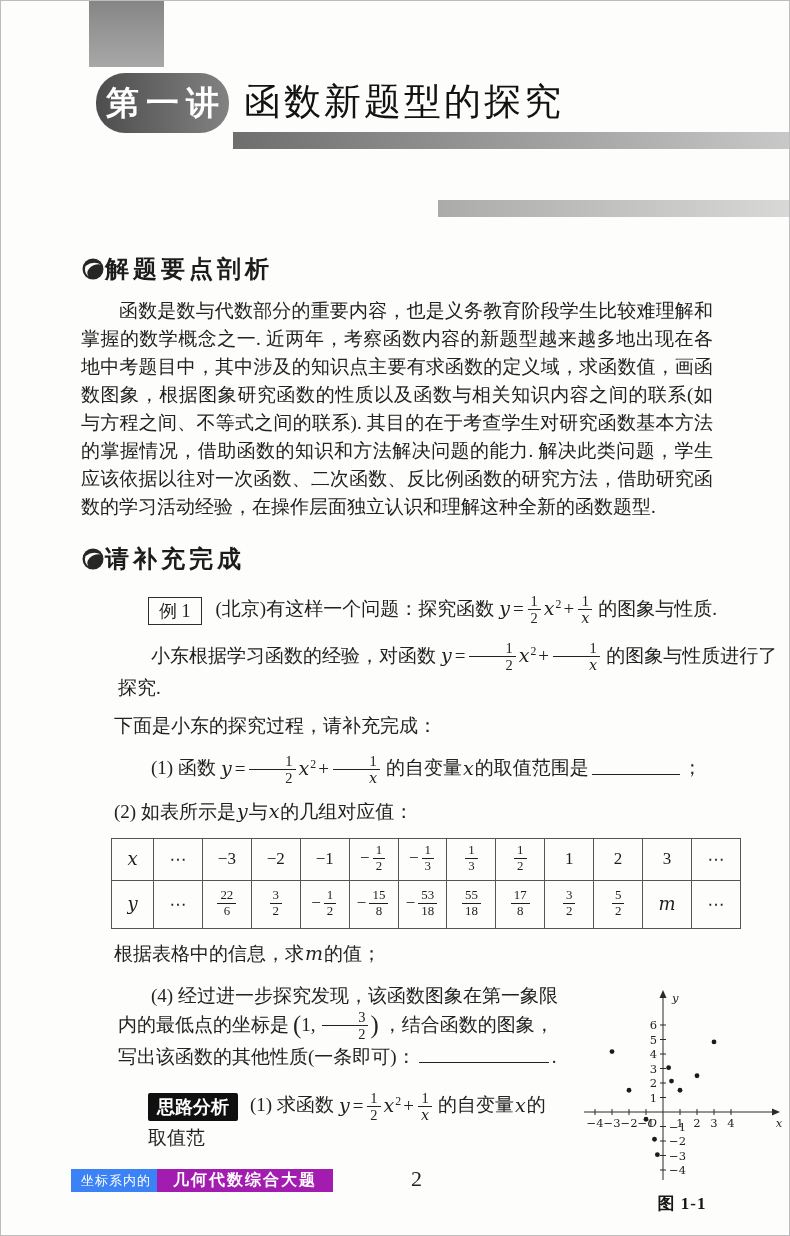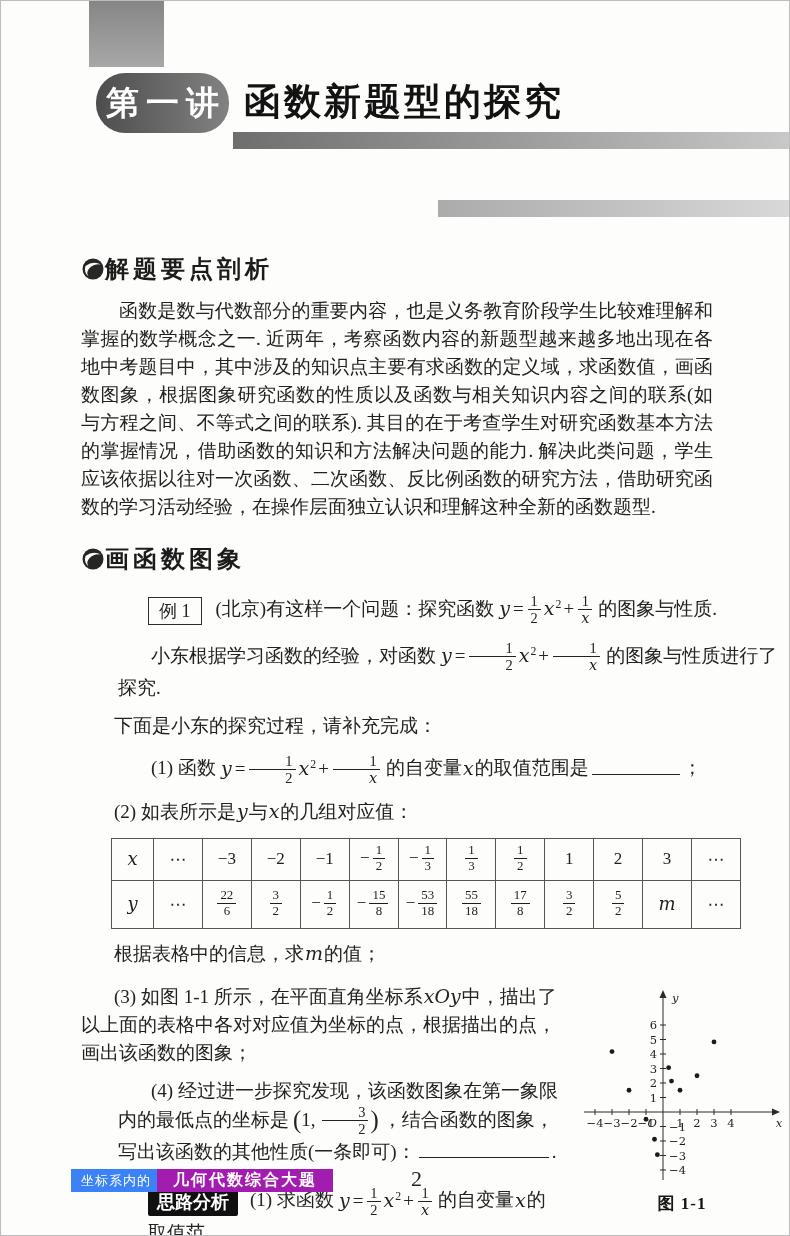--- a/index.html
+++ b/index.html
@@ -8,21 +8,21 @@
   .page{position:relative;width:790px;height:1236px;margin:0 auto;background:#fdfdfb;
         border:1px solid #bdbdbd;overflow:hidden;color:#1e1e1e;}
 
   
   .corner-block{position:absolute;left:88px;top:0;width:75px;height:66px;
         background:linear-gradient(180deg,#868686,#a8a8a8);}
   .lecture-badge{position:absolute;left:95px;top:72px;width:133px;height:60px;
         border-radius:29px;background:linear-gradient(90deg,#4d4d4d,#828282);
         color:#fff;font-size:33px;font-weight:bold;letter-spacing:7px;
         display:flex;align-items:center;justify-content:center;padding-left:7px;}
-  .page-title{position:absolute;left:243px;top:76px;font-size:37px;font-weight:700;
+  .page-title{position:absolute;left:243px;top:76px;font-size:37px;font-weight:400;
         letter-spacing:3px;color:#121212;}
   .band1{position:absolute;left:232px;top:131px;right:0;height:17px;
         background:linear-gradient(90deg,#6e6e6e,#c8c8c8);}
   .band2{position:absolute;left:437px;top:199px;right:0;height:17px;
         background:linear-gradient(90deg,#ababab,#d8d8d8);}
 
   
   .content{position:absolute;left:80px;top:252px;width:705px;font-size:19px;color:#222;}
   .sec-head{display:flex;align-items:center;font-size:24px;font-weight:bold;
         letter-spacing:4px;color:#1c1c1c;margin-bottom:12px;}
@@ -98,21 +98,21 @@
       <span>解题要点剖析</span>
     </div>
 
     <p class="para">函数是数与代数部分的重要内容，也是义务教育阶段学生比较难理解和掌握的数学概念之一. 近两年，考察函数内容的新题型越来越多地出现在各地中考题目中，其中涉及的知识点主要有求函数的定义域，求函数值，画函数图象，根据图象研究函数的性质以及函数与相关知识内容之间的联系(如与方程之间、不等式之间的联系). 其目的在于考查学生对研究函数基本方法的掌握情况，借助函数的知识和方法解决问题的能力. 解决此类问题，学生应该依据以往对一次函数、二次函数、反比例函数的研究方法，借助研究函数的学习活动经验，在操作层面独立认识和理解这种全新的函数题型.</p>
 
     <div class="sec-head second">
       <svg class="sec-icon" viewBox="0 0 24 24">
         <circle cx="12" cy="12" r="10.5" fill="#262626"></circle>
         <path d="M4.5 9 Q 12 3.5 20 7.5 Q 13 6.5 8.2 11.5 Q 4.8 15.2 7.4 19.6 Q 2.6 14.8 4.5 9 Z" fill="#fdfdfb"></path>
       </svg>
-      <span>画函数图象</span>
+      <span>请补充完成</span>
     </div>
 
     <div class="line mline" style="margin-left:30px;">
       <span class="example-badge">例 1</span><span>(北京)有这样一个问题：探究函数</span><span class="math"><span class="var">y</span><span class="op">=</span><span class="frac">
             <span class="num">1</span>
             <span class="den">2</span>
           </span><span class="var">x</span><sup class="exp">2</sup><span class="op">+</span><span class="frac">
             <span class="num">1</span>
             <span class="den var">x</span>
           </span></span><span>的图象与性质.</span>
@@ -276,23 +276,20 @@
             <circle cx="79.39" cy="170.63" r="2.4" fill="#1b1b1b"></circle>
             <circle cx="90.61" cy="83.63" r="2.4" fill="#1b1b1b"></circle>
             <circle cx="93.5" cy="97.11500000000001" r="2.4" fill="#1b1b1b"></circle>
             <circle cx="102" cy="106.25" r="2.4" fill="#1b1b1b"></circle>
             <circle cx="119" cy="91.75" r="2.4" fill="#1b1b1b"></circle>
             <circle cx="136" cy="57.965" r="2.4" fill="#1b1b1b"></circle>
           </svg>
         <div class="figure-caption">图 1-1</div>
       </div>
 
-      <div class="line indent">
-        <span>(3) 如图 1-1 所示，在平面直角坐标系</span><span class="var">xOy</span><span>中，描出了以上面的表格中各对对应值为坐标的点，根据描出的点，画出该函数的图象；</span>
-      </div>
 
       <div class="line mline indent">
         <span>(4) 经过进一步探究发现，该函数图象在第一象限内的最低点的坐标是</span><span class="math"><span class="paren">(</span><span>1</span><span>, </span><span class="frac">
               <span class="num">3</span>
               <span class="den">2</span>
             </span><span class="paren">)</span></span><span>，结合函数的图象，写出该函数的其他性质(一条即可)：</span><span class="blank w2"></span><span>.</span>
       </div>
 
       <div class="line mline" style="margin-left:30px;margin-top:16px;">
         <span class="analysis-badge">思路分析</span><span>(1) 求函数</span><span class="math"><span class="var">y</span><span class="op">=</span><span class="frac">

